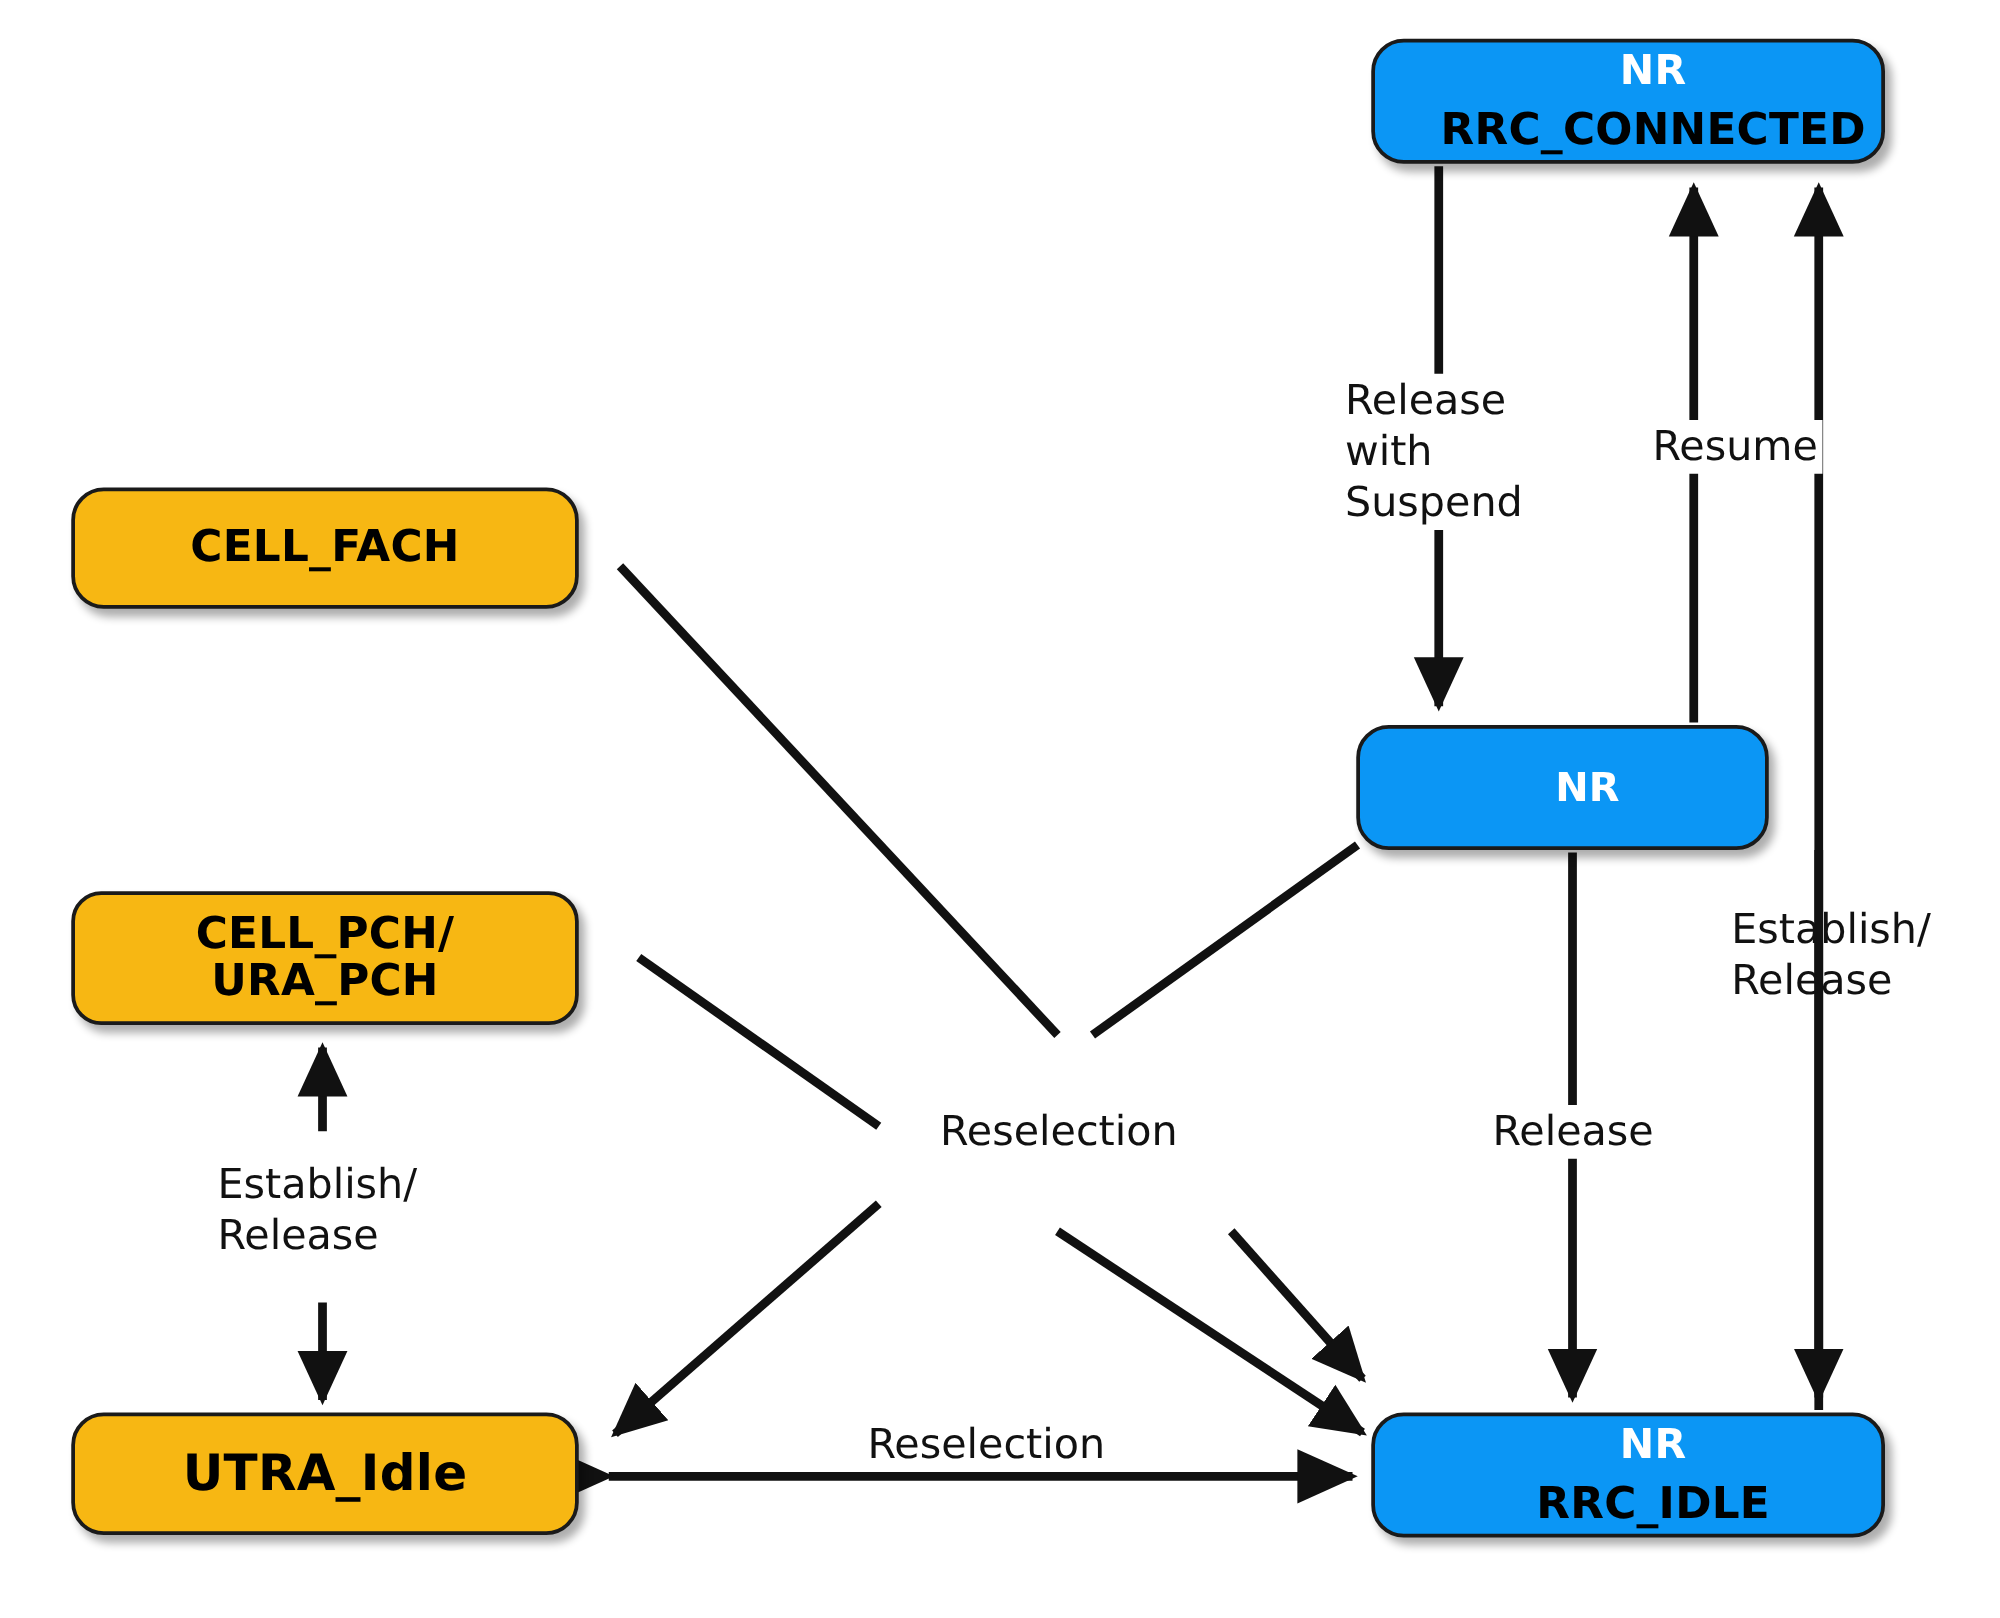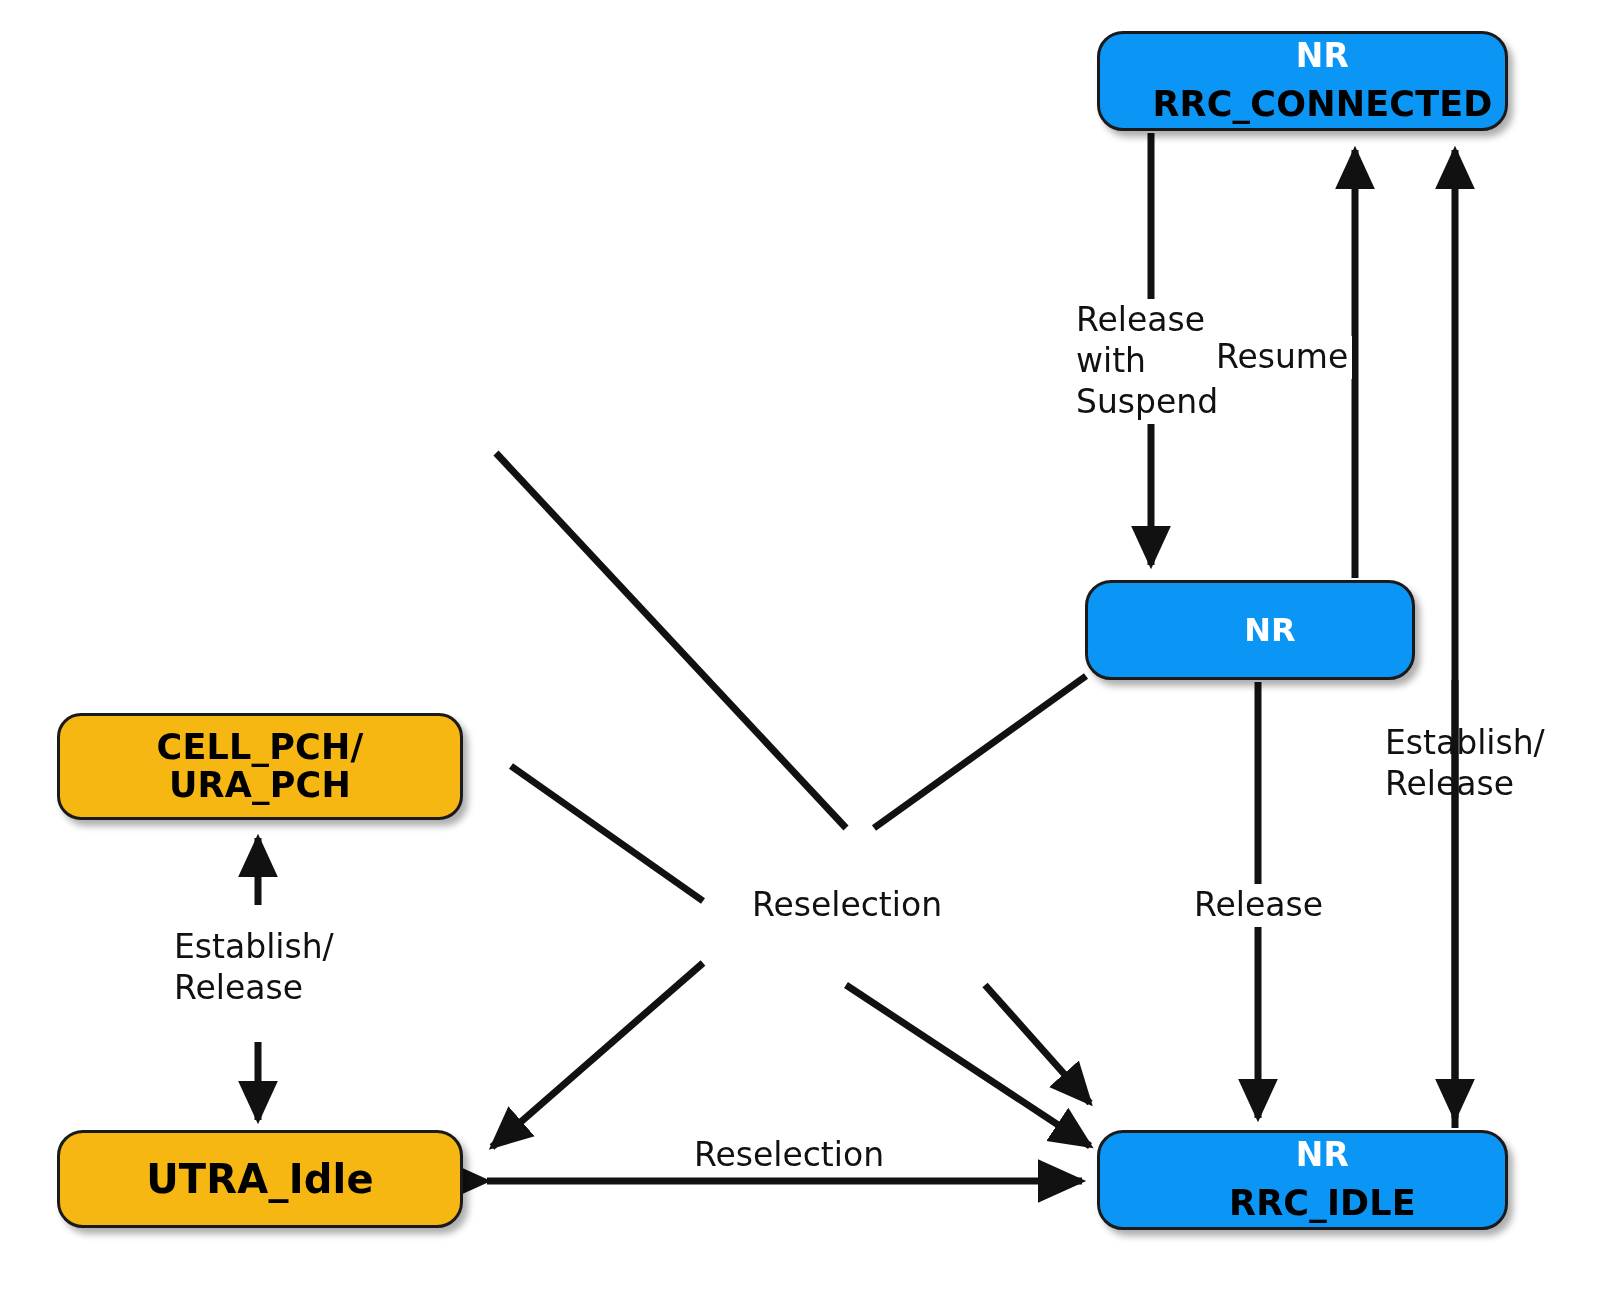--- a/index.html
+++ b/index.html
@@ -57,21 +57,21 @@
     font-size:33px;
     line-height:1.24;
     white-space:pre-line;
     z-index:6;
     background:#ffffff;
     padding:1px 4px;
   }
   .elabel.noplate{ background:transparent; }
 
   #lbl-release-suspend{ left:1072px; top:299px;  text-align:left; }
-  #lbl-resume         { left:1212px; top:336px;  text-align:left; }
+  #lbl-resume         { left:1318px; top:336px;  text-align:left; }
   #lbl-establish-right{ left:1381px; top:722px;  text-align:left; }
   #lbl-release-mid    { left:1190px; top:884px;  text-align:left; }
   #lbl-establish-left { left:170px;  top:926px;  text-align:left; }
   #lbl-reselection-hub{ left:748px;  top:884px;  text-align:left; }
   #lbl-reselection-bot{ left:690px;  top:1134px; text-align:left; }
 </style>
 </head>
 <body>
 
 <div id="canvas">
@@ -104,20 +104,23 @@
     <line x1="496" y1="453" x2="846" y2="828" stroke="#111111" stroke-width="7"></line>
     <line x1="511" y1="766" x2="703" y2="901" stroke="#111111" stroke-width="7"></line>
     <line x1="1086" y1="676" x2="874" y2="828" stroke="#111111" stroke-width="7"></line>
 
     <line x1="703" y1="963" x2="492" y2="1147" stroke="#111111" stroke-width="7" marker-end="url(#ah)"></line>
     <line x1="846" y1="985" x2="1090" y2="1146" stroke="#111111" stroke-width="7" marker-end="url(#ah)"></line>
     <line x1="985" y1="985" x2="1090" y2="1103" stroke="#111111" stroke-width="7" marker-end="url(#ah)"></line>
   </svg>
 
 
+  <div class="node utra" id="node-cell-fach">
+    <span class="l1">CELL_FACH</span>
+  </div>
 
   <div class="node utra" id="node-cell-pch">
     <span class="l1">CELL_PCH/</span>
     <span class="l2">URA_PCH</span>
   </div>
 
   <div class="node utra" id="node-utra-idle">
     <span class="l1">UTRA_Idle</span>
   </div>
 

